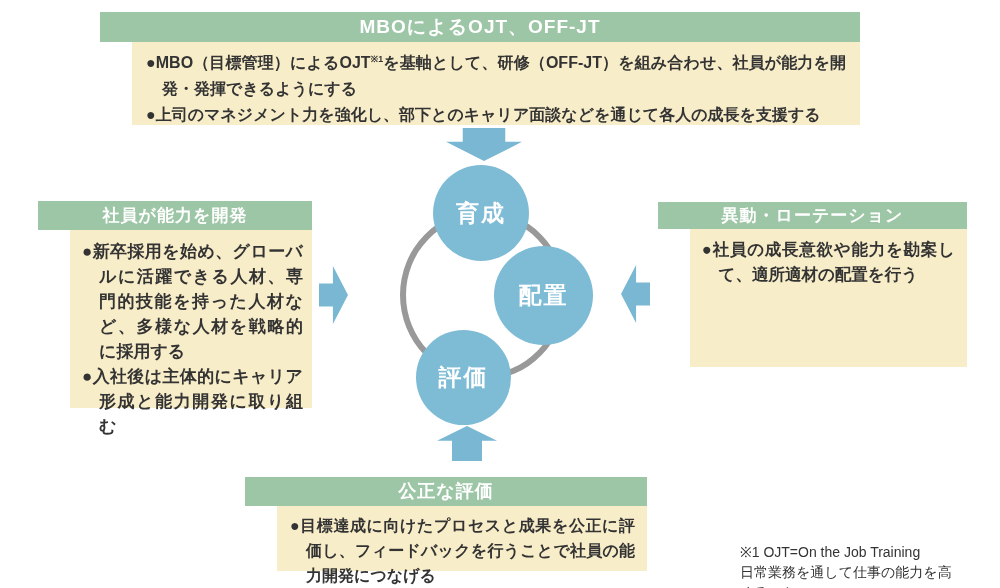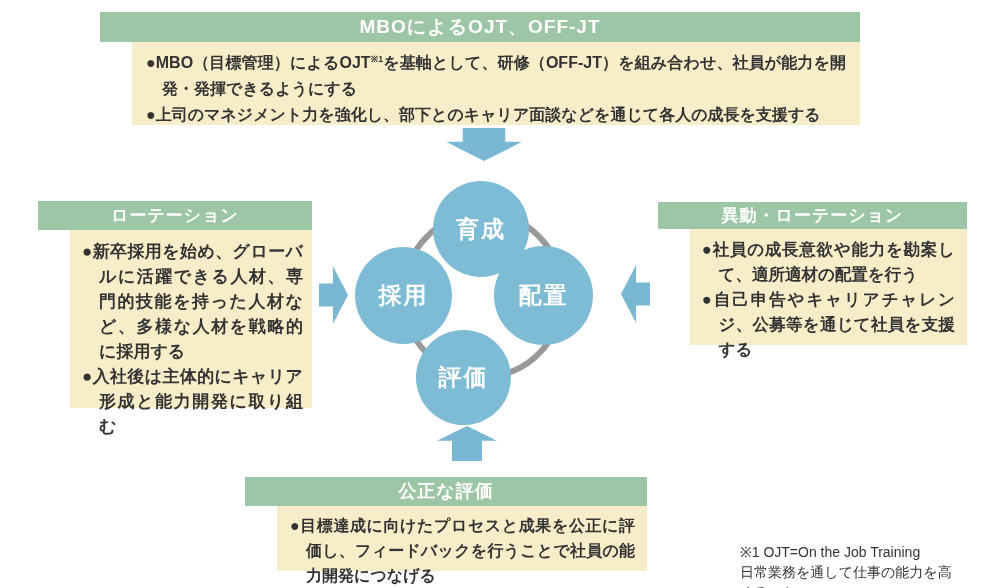--- a/index.html
+++ b/index.html
@@ -45,21 +45,21 @@
   .box-top .box-body { height: 83px; padding: 4px 14px 2px 14px; font-size: 16px; line-height: 26px; }
 
   
   .box-left { left: 38px; top: 201px; width: 274px; }
   .box-left .box-header { height: 29px; line-height: 29px; font-size: 17px; }
   .box-left .box-body { height: 178px; padding: 9px 9px 0 12px; font-size: 17px; line-height: 25px; }
 
   
   .box-right { left: 658px; top: 202px; width: 309px; }
   .box-right .box-header { height: 27px; line-height: 27px; font-size: 17px; }
-  .box-right .box-body { height: 116px; padding: 8px 12px 0 12px; font-size: 16.5px; line-height: 25px; }
+  .box-right .box-body { height: 138px; padding: 8px 12px 0 12px; font-size: 16.5px; line-height: 25px; }
 
   
   .box-bottom { left: 245px; top: 477px; width: 402px; border-radius: 8px; }
   .box-bottom .box-header { height: 29px; line-height: 29px; font-size: 18px; }
   .box-bottom .box-body { height: 65px; padding: 7px 12px 0 13px; font-size: 16px; line-height: 25px; }
 
   
   .ring {
     position: absolute;
     left: 400px; top: 210px;
@@ -75,21 +75,21 @@
     background: var(--circle_blue, #7EBCD6);
     color: var(--header_text, #ffffff);
     font-weight: bold;
     font-size: 23px;
     letter-spacing: 2px;
     display: flex;
     align-items: center;
     justify-content: center;
     z-index: 2;
   }
-  .circle-ikusei { left: 433px; top: 181px; width: 96px; height: 96px; }
+  .circle-ikusei { left: 433px; top: 165px; width: 96px; height: 96px; }
   .circle-saiyo  { left: 355px; top: 247px; width: 97px; height: 97px; }
   .circle-haichi { left: 494px; top: 246px; width: 99px; height: 99px; }
   .circle-hyoka  { left: 416px; top: 330px; width: 95px; height: 95px; }
 
   
   .arrow {
     position: absolute;
     background: var(--arrow_blue, #79B7D3);
     z-index: 1;
   }
@@ -128,45 +128,43 @@
 
   <section class="box box-top">
     <div class="box-header">MBOによるOJT、OFF-JT</div>
     <div class="box-body">
       <p class="bullet"><span>●MBO（目標管理）によるOJT</span><sup>※1</sup><span>を基軸として、研修（OFF-JT）を組み合わせ、社員が能力を開発・発揮できるようにする</span></p>
       <p class="bullet">●上司のマネジメント力を強化し、部下とのキャリア面談などを通じて各人の成長を支援する</p>
     </div>
   </section>
 
   <section class="box box-left">
-    <div class="box-header">ローテーション</div>
+    <div class="box-header">社員が能力を開発</div>
     <div class="box-body">
       <p class="bullet">●新卒採用を始め、グローバルに活躍できる人材、専門的技能を持った人材など、多様な人材を戦略的に採用する</p>
       <p class="bullet">●入社後は主体的にキャリア形成と能力開発に取り組む</p>
     </div>
   </section>
 
   <section class="box box-right">
     <div class="box-header">異動・ローテーション</div>
     <div class="box-body">
       <p class="bullet">●社員の成長意欲や能力を勘案して、適所適材の配置を行う</p>
-      <p class="bullet">●自己申告やキャリアチャレンジ、公募等を通じて社員を支援する</p>
     </div>
   </section>
 
   <section class="box box-bottom">
     <div class="box-header">公正な評価</div>
     <div class="box-body">
       <p class="bullet">●目標達成に向けたプロセスと成果を公正に評価し、フィードバックを行うことで社員の能力開発につなげる</p>
     </div>
   </section>
 
   <div class="ring"></div>
   <div class="cycle-circle circle-ikusei">育成</div>
-  <div class="cycle-circle circle-saiyo">採用</div>
   <div class="cycle-circle circle-haichi">配置</div>
   <div class="cycle-circle circle-hyoka">評価</div>
 
   <div class="arrow arrow-down"></div>
   <div class="arrow arrow-up"></div>
   <div class="arrow arrow-right"></div>
   <div class="arrow arrow-left"></div>
 
   <div class="footnote">※1 OJT=On the Job Training
 日常業務を通して仕事の能力を高

